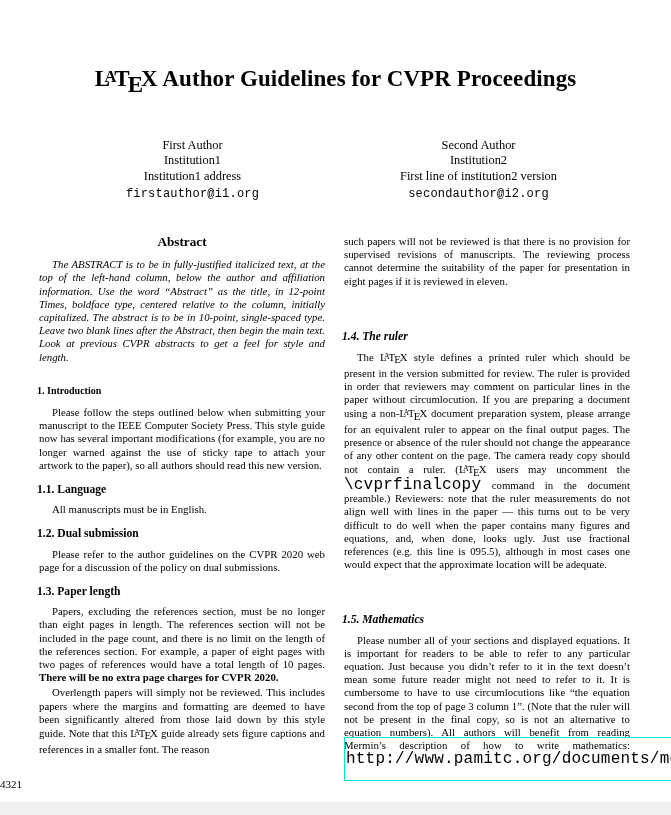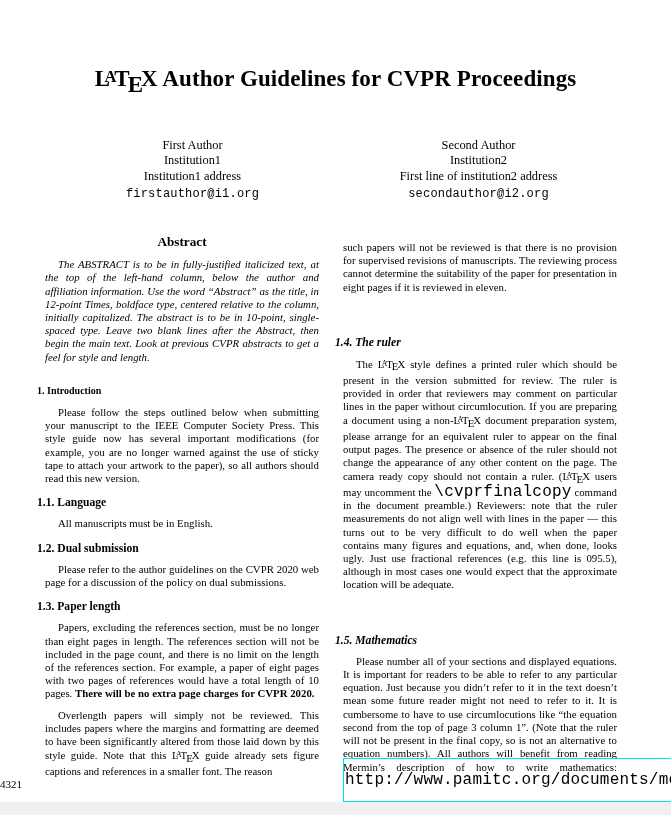--- a/index.html
+++ b/index.html
@@ -9,29 +9,29 @@
   }
   .page{position:absolute;inset:0;background:#fff;overflow:hidden;}
   .bottom-strip{position:absolute;left:0;bottom:0;width:100%;height:13px;background:#f1eff1;}
 
   h1.title{margin:66px 20px 0;text-align:center;font-size:23px;font-weight:bold;letter-spacing:.1px;}
 
   .authors{display:flex;justify-content:center;gap:76px;margin-top:40px;}
   .author{text-align:center;font-size:12.4px;line-height:15.6px;min-width:210px;}
   .a-email{font-family:"Liberation Mono", monospace;font-size:12px;letter-spacing:.2px;margin-top:3px;}
 
-  .columns{display:flex;gap:8px;margin:30px 37px 0;}
+  .columns{display:flex;gap:15px;margin:30px 37px 0;}
   .col{width:290px;text-align:justify;font-size:10.8px;line-height:13.2px;}
 
   .abs-title{text-align:center;font-weight:bold;font-size:13.2px;margin:2px 0 10px;}
   .sec-h{font-weight:bold;font-size:10px;margin:20px 0 9px;text-align:left;}
   .sub-h{font-weight:bold;font-size:11.6px;margin:11px 0 7px;text-align:left;}
   .sub-h.spaced{margin-top:42px;font-style:italic;}
 
-  .para{margin:8px;text-indent:13px;}
+  .para{margin:2px;text-indent:13px;}
   .para.noindent{text-indent:0;}
   .para.abstract{font-style:italic;}
 
   .mono{font-family:"Liberation Mono", monospace;font-size:16px;letter-spacing:.2px;}
   .link{
     border:1px solid var(--link-border,#00e6e6);padding:12px 1px;color:#000;
     -webkit-box-decoration-break:clone;box-decoration-break:clone;cursor:pointer;
   }
 
   .latex{white-space:nowrap;}
@@ -48,21 +48,21 @@
   <div class="authors">
       <div class="author">
         <div class="a-name">First Author</div>
         <div class="a-line">Institution1</div>
         <div class="a-line">Institution1 address</div>
         <div class="a-email">firstauthor@i1.org</div>
       </div>
       <div class="author">
         <div class="a-name">Second Author</div>
         <div class="a-line">Institution2</div>
-        <div class="a-line">First line of institution2 address</div>
+        <div class="a-line">First line of institution2 version</div>
         <div class="a-email">secondauthor@i2.org</div>
       </div>
     </div>
   <div class="columns">
     <div class="col">
         <div class="abs-title">Abstract</div>
         <p class="para abstract">The ABSTRACT is to be in fully-justified italicized text, at the top of the left-hand column, below the author and affiliation information. Use the word “Abstract” as the title, in 12-point Times, boldface type, centered relative to the column, initially capitalized. The abstract is to be in 10-point, single-spaced type. Leave two blank lines after the Abstract, then begin the main text. Look at previous CVPR abstracts to get a feel for style and length.</p>
         <div class="sec-h">1. Introduction</div>
         <p class="para">Please follow the steps outlined below when submitting your manuscript to the IEEE Computer Society Press. This style guide now has several important modifications (for example, you are no longer warned against the use of sticky tape to attach your artwork to the paper), so all authors should read this new version.</p>
         <div class="sub-h">1.1. Language</div>

